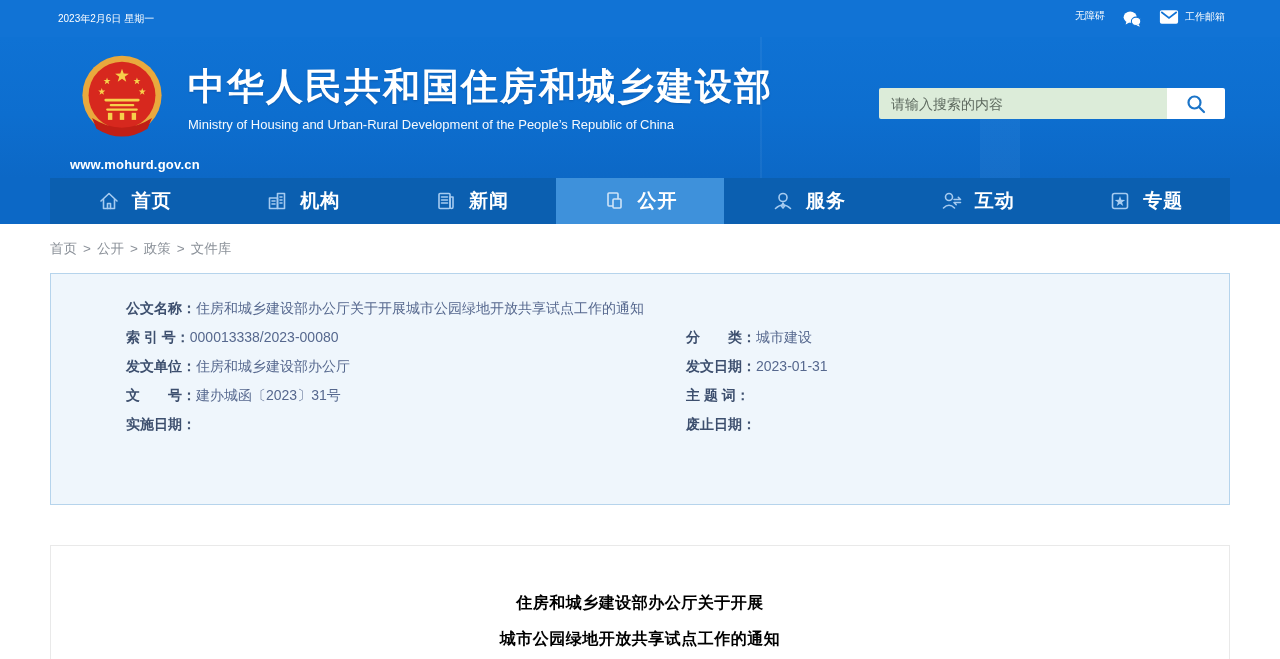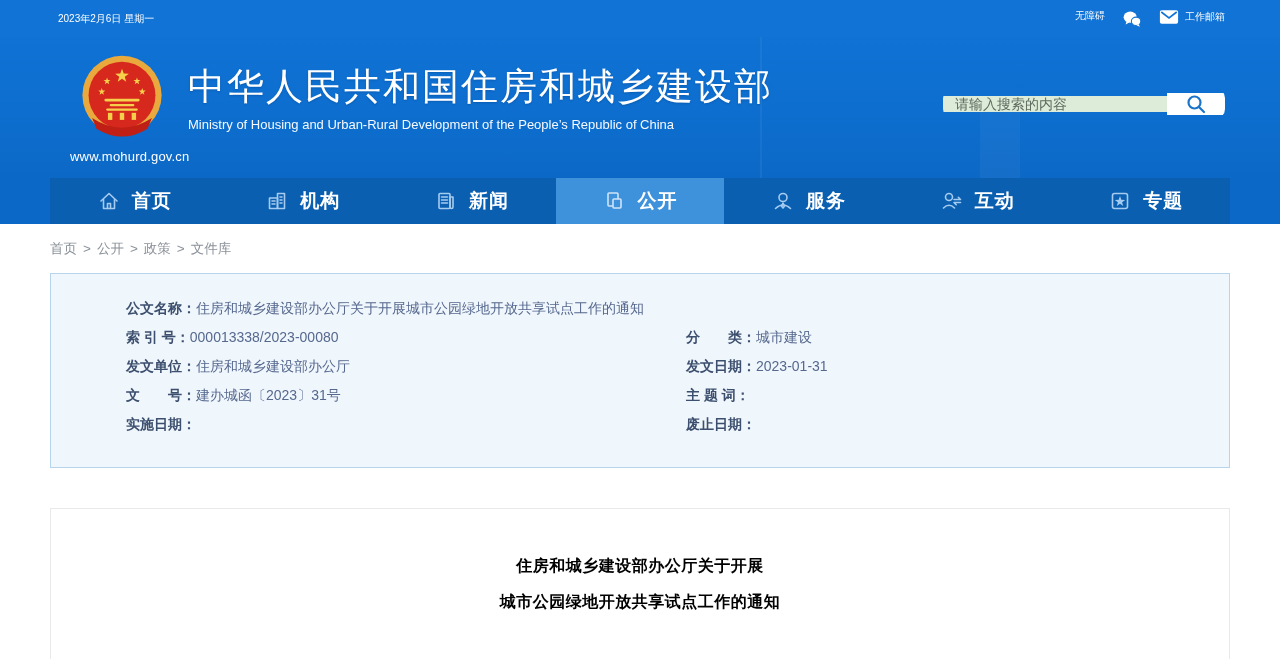--- a/index.html
+++ b/index.html
@@ -15,27 +15,27 @@
 
   
   .header { height:141px; position:relative;
             background:
               linear-gradient(90deg, rgba(255,255,255,0.05) 0 2px, transparent 2px) 760px 0/90px 100% no-repeat,
               linear-gradient(90deg, rgba(255,255,255,0.04) 0 40px, transparent 40px) 980px 60px/220px 100% no-repeat,
               linear-gradient(180deg,#0f72d4 0%,#0d6ecf 55%,#0c68c6 100%);
             display:flex; align-items:flex-start; padding:14px 55px 0 70px; }
   .logo-block { width:104px; text-align:center; }
   .emblem { width:88px; height:88px; display:block; margin:2px auto 0; }
-  .site-url { color:#fff; font-weight:normal; font-size:13px; margin-top:8px; letter-spacing:.2px; }
+  .site-url { color:#fff; font-weight:bold; font-size:13px; margin-top:16px; letter-spacing:.2px; }
   .title-block { margin:14px 0 0 14px; color:#fff; }
-  .title-cn { font-size:37px; font-weight:normal; letter-spacing:2px; line-height:44px;
+  .title-cn { font-size:37px; font-weight:bold; letter-spacing:2px; line-height:44px;
               text-shadow:0 1px 2px rgba(0,40,90,.25); }
   .title-en { font-size:13px; margin-top:8px; opacity:.96; }
-  .search-box { position:absolute; right:55px; top:51px; width:282px; height:31px;
-                display:flex; border-radius:10px; overflow:hidden;align-items:center; }
+  .search-box { position:absolute; right:55px; top:51px; width:346px; height:31px;
+                display:flex; border-radius:2px; overflow:hidden; }
   .search-box input { flex:1; border:none; outline:none; background:#dcecd9;
                       padding:0 12px; font-size:14px; color:#3d4a40;
                       font-family:"Liberation Sans","DejaVu Sans",sans-serif; }
   .search-box input::placeholder { color:#5f6b60; opacity:1; }
   .search-btn { width:58px; background:#fff; border:none; cursor:pointer;
                 display:flex; align-items:center; justify-content:center; }
 
   
   .nav-strip { height:46px; background:#0c68c6; }
   .nav { width:1180px; height:46px; margin:0 auto; background:#0b5fb0; display:flex; }
@@ -47,21 +47,21 @@
                stroke-linecap:round; stroke-linejoin:round; }
   .nav-item.active .nicon svg { stroke:#cfe4f8; }
 
   
   .breadcrumb { padding:16px 0 0 50px; font-size:13.5px; color:#8b9199; }
   .breadcrumb span { cursor:pointer; }
   .breadcrumb .sep { margin:0 6px; cursor:default; }
 
   
   .info-box { width:1180px; margin:15px auto 0; background:#eff6fc;
-              border:1px solid #b6d4ec; padding:25px 0 0 75px; height:195px; }
+              border:1px solid #b6d4ec; padding:25px 0 0 75px; height:232px; }
   .info-row { display:flex; margin-bottom:10px; font-size:14px; line-height:19px; }
   .lbl { font-weight:bold; color:#3d4f6e; white-space:pre; }
   .val { color:#56688e; white-space:pre; }
   .info-cols { display:flex; }
   .col-left { width:560px; }
 
   
   .doc-box { width:1180px; margin:40px auto 0; background:#fff;
              border:1px solid #e9e9e9; height:170px; padding-top:39px; }
   .doc-title { text-align:center; font-size:16px; font-weight:bold; color:#000;

